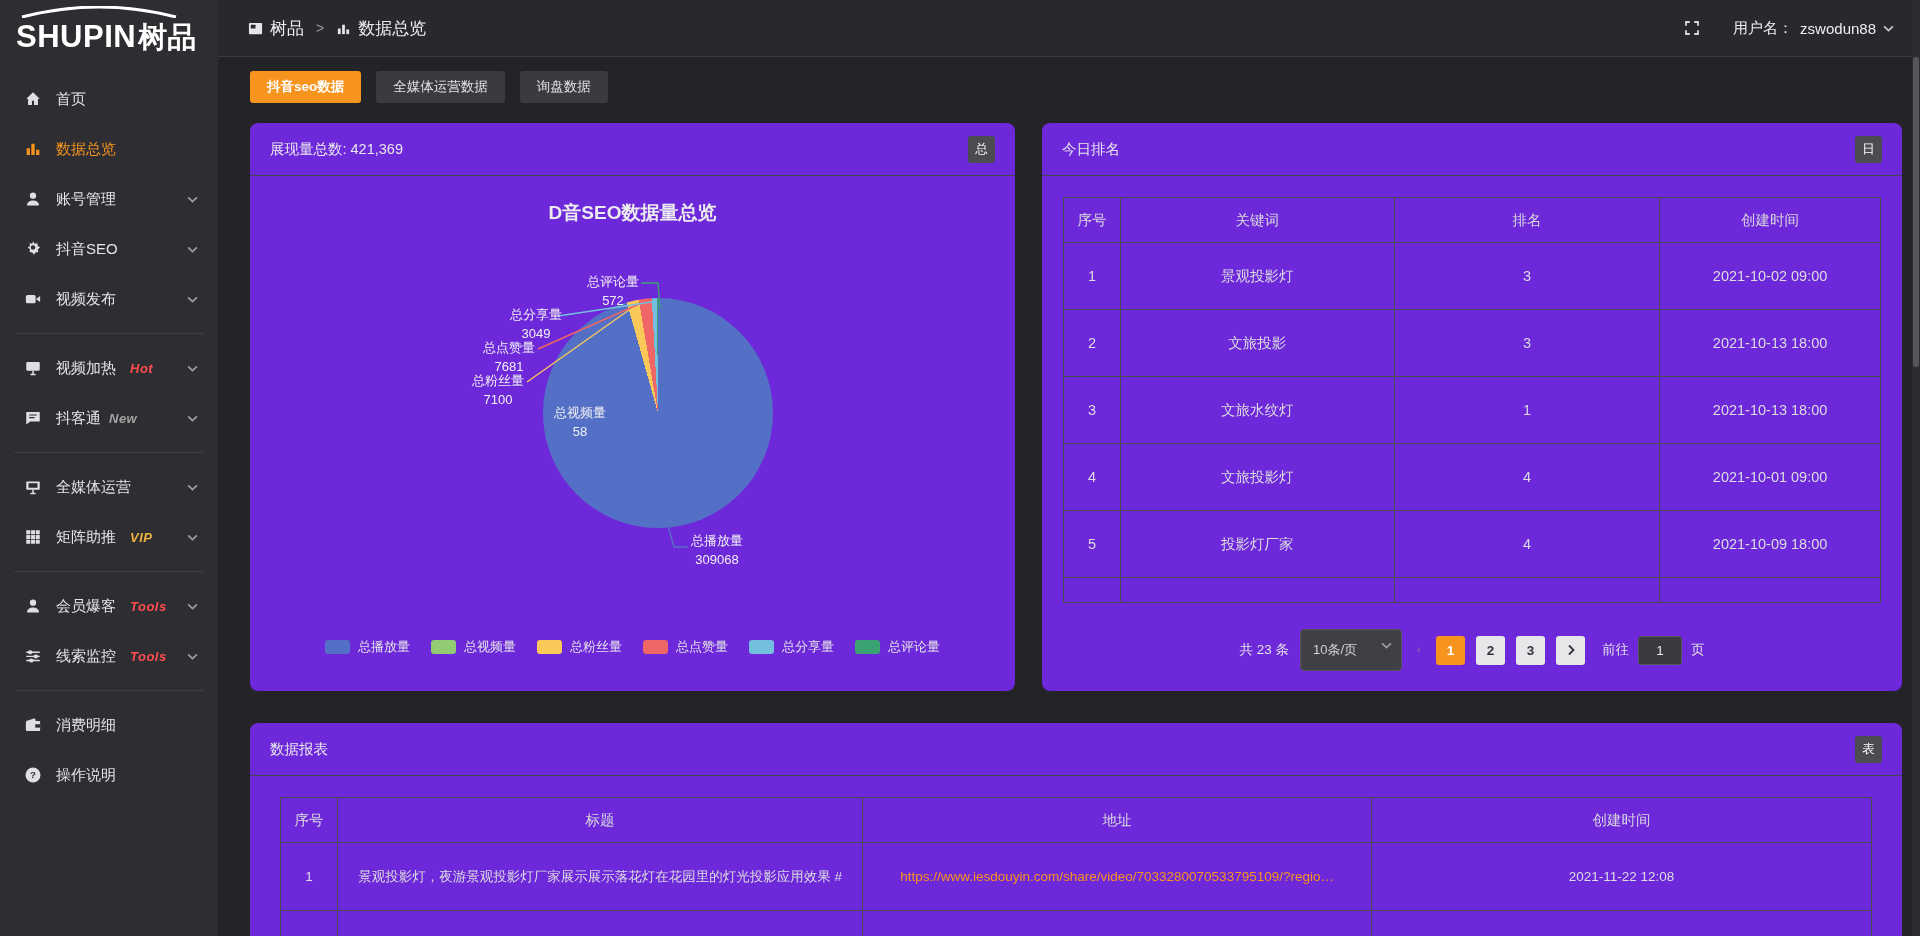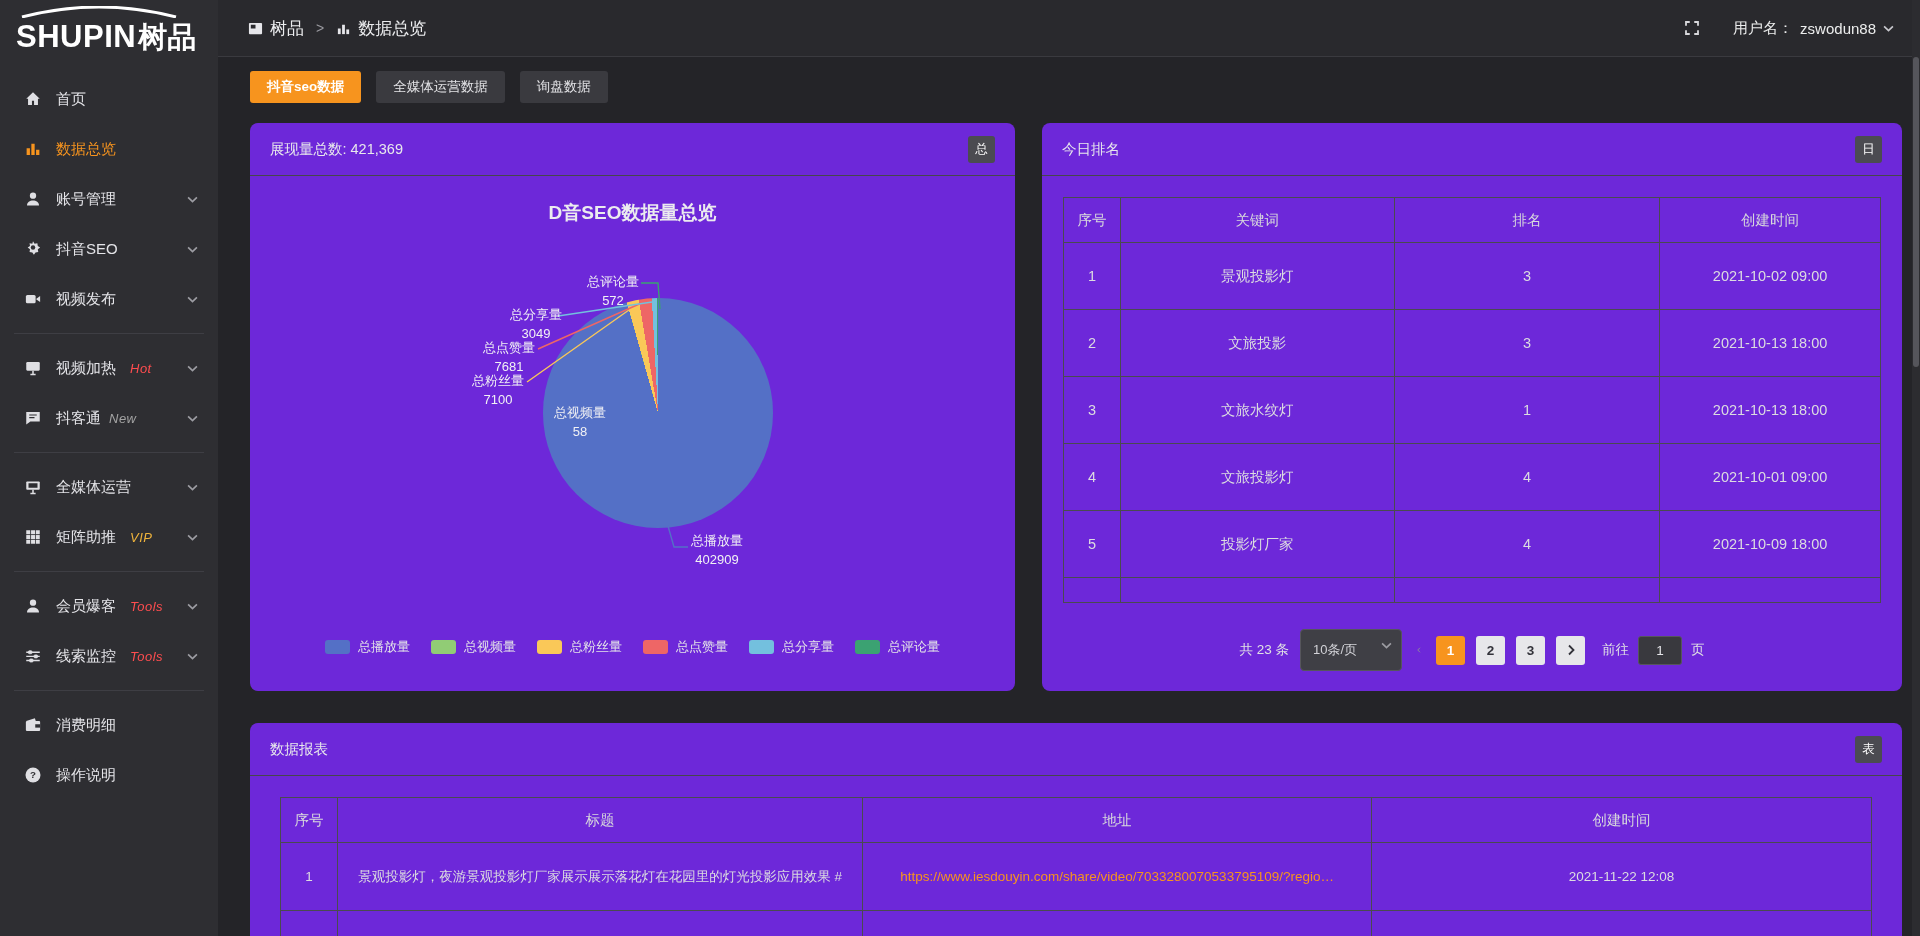--- a/index.html
+++ b/index.html
@@ -16,21 +16,21 @@
   .logo { height:60px; display:flex; align-items:flex-end; padding:0 0 8px 16px; position:relative; }
   .logo-arc { position:absolute; top:6px; left:18px; }
   .logo-en { font-size:31px; font-weight:900; color:#fff; letter-spacing:0.5px; line-height:1; }
   .logo-cn { font-size:29px; font-weight:900; color:#fff; line-height:1; margin-left:2px; }
   .nav { padding-top:14px; flex:1; }
   .side-item { height:50px; display:flex; align-items:center; padding:0 20px 0 24px; font-size:15px; color:#e4e4e8; cursor:pointer; }
   .side-item .icon { width:18px; height:18px; margin-right:14px; color:#dfdfe3; flex-shrink:0; }
   .side-item .icon svg { width:100%; height:100%; display:block; }
   .side-item.active { color:#f7941e; }
   .side-item.active .icon { color:#f7941e; }
-  .side-item .tag { font-style:italic; font-weight:normal; font-size:13px; margin-left:14px; letter-spacing:0.5px; }
+  .side-item .tag { font-style:italic; font-weight:bold; font-size:13px; margin-left:14px; letter-spacing:0.5px; }
   .side-item .chev { margin-left:auto; color:#9d9da3; width:11px; height:7px; }
   .side-item .chev svg { width:100%; height:100%; display:block; }
   .side-divider { height:1px; background:#3e3e44; margin:9px 14px; }
 
   
   .main { flex:1; display:flex; flex-direction:column; min-width:0; position:relative; }
   .topbar { height:57px; background:#29292d; border-bottom:1px solid #3a3a3f; display:flex; align-items:center; padding:0 26px 0 30px; flex-shrink:0; }
   .breadcrumb { display:flex; align-items:center; gap:12px; font-size:17px; color:#ecedef; }
   .crumb { display:flex; align-items:center; gap:7px; cursor:pointer; }
   .crumb .bicon { width:15px; height:15px; color:#e6e6ea; }
@@ -365,21 +365,21 @@
             <div class="pie" id="pie" style="background: conic-gradient(rgb(84, 112, 198) 0deg, rgb(84, 112, 198) 344.23deg, rgb(145, 204, 117) 344.23deg, rgb(145, 204, 117) 344.28deg, rgb(250, 200, 88) 344.28deg, rgb(250, 200, 88) 350.34deg, rgb(238, 102, 102) 350.34deg, rgb(238, 102, 102) 356.91deg, rgb(115, 192, 222) 356.91deg, rgb(115, 192, 222) 359.51deg, rgb(59, 162, 114) 359.51deg, rgb(59, 162, 114) 360deg);"></div>
           <svg width="765" height="458" class="lines-svg">
                 <polyline points="418,350 424,371 438,371" fill="none" stroke="#5470c6" stroke-width="1.4"></polyline>
                 <polyline points="277,206 386,129" fill="none" stroke="#fac858" stroke-width="1.4"></polyline>
                 <polyline points="288,173 396,125" fill="none" stroke="#ee6666" stroke-width="1.4"></polyline>
                 <polyline points="308,140 402,126" fill="none" stroke="#73c0de" stroke-width="1.4"></polyline>
                 <polyline points="391,107 408,107 410,133" fill="none" stroke="#3ba272" stroke-width="1.4"></polyline>
               </svg>
               <div class="pie-label" style="left: 425px; top: 356px;">
                 <span>总播放量</span>
-                <span>402909</span>
+                <span>309068</span>
               </div>
               <div class="pie-label" style="left: 288px; top: 228px;">
                 <span>总视频量</span>
                 <span>58</span>
               </div>
               <div class="pie-label" style="left: 206px; top: 196px;">
                 <span>总粉丝量</span>
                 <span>7100</span>
               </div>
               <div class="pie-label" style="left: 217px; top: 163px;">

